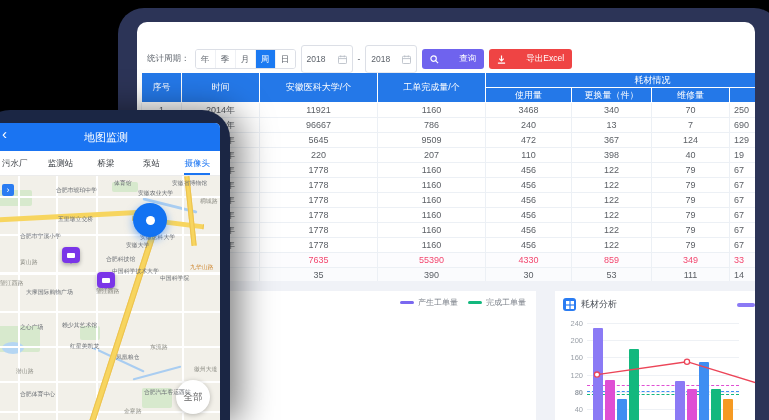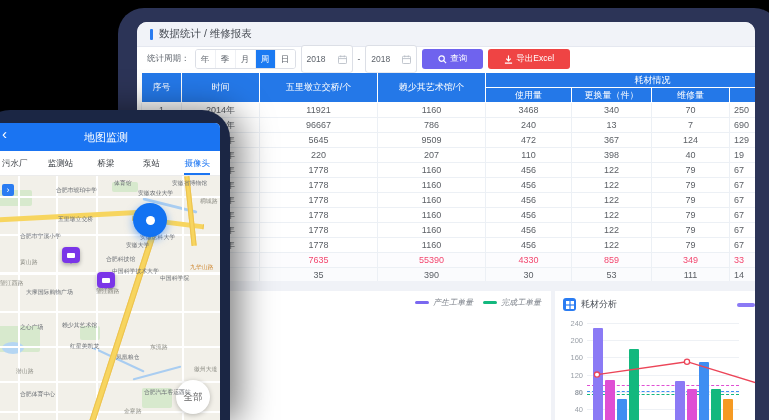--- a/index.html
+++ b/index.html
@@ -16,38 +16,38 @@
   .crumb span{font-size:10.5px;color:#474c54;}
   .filters{position:absolute;left:0;top:24px;right:0;height:26px;display:flex;align-items:center;
            gap:5px;padding-left:10px;font-size:8.5px;color:#5d636b;}
   .seg{display:flex;border:1px solid #dcdfe6;border-radius:3px;overflow:hidden;height:18px;}
   .seg-item{width:19px;line-height:18px;text-align:center;background:#fff;color:#5d636b;border-left:1px solid #eef0f4;cursor:pointer;}
   .seg-item:first-child{border-left:none;}
   .seg-item.on{background:#1b7af2;color:#fff;}
   .box{height:18px;border:1px solid #dcdfe6;border-radius:3px;background:#fff;display:flex;align-items:center;
        padding:4px 5px;gap:4px;white-space:nowrap;color:#5d636b;}
   .ybox{width:40px;justify-content:space-between;}
-  .btn{height:20px;border-radius:3px;display:flex;align-items:center;gap:3px;padding:0 16px;color:#fff;
+  .btn{height:20px;border-radius:3px;display:flex;align-items:center;gap:20px;padding:0 8px;color:#fff;
        font-size:8.5px;cursor:pointer;white-space:nowrap;}
   .btn-q{background:#6f63ee;}
   .btn-x{background:#ef4444;}
   
   .tablewrap{position:absolute;left:4px;top:50px;right:0;height:209px;overflow:hidden;}
   table{border-collapse:collapse;table-layout:fixed;width:678px;font-size:9px;}
   thead th{background:#2478e8;color:#fff;font-weight:normal;border:1px solid rgba(255,255,255,.35);
            height:14px;padding:0;overflow:hidden;white-space:nowrap;}
   tbody td{text-align:center;color:#5c6066;border:1px solid #ecEFf5;border:1px solid #ecf0f5;height:14px;
            padding:0;overflow:hidden;white-space:nowrap;background:#fff;}
   tbody td:last-child{text-align:left;padding-left:4px;}
   tr.t-total td{color:#f3476f;background:#fcfcfe;}
   tr.t-avg td{background:#fafbfd;}
   
   .charts{position:absolute;left:0;top:259px;right:0;bottom:0;background:#f0f2f7;}
   .card{position:absolute;top:10px;bottom:0;background:#fff;}
-  .cardL{left:16px;width:398px;font-style:italic;}
+  .cardL{left:1px;width:398px;}
   .cardR{left:418px;width:206px;}
   .legend{position:absolute;top:6px;right:10px;display:flex;gap:10px;align-items:center;}
   .leg-item{display:flex;align-items:center;gap:4px;font-size:8px;color:#7b8089;}
   .leg-dash{width:14px;height:3.5px;border-radius:2px;}
   .lplot{position:absolute;left:6px;right:6px;top:24px;bottom:0;}
   .grid{position:absolute;left:0;right:0;height:1px;background:#eef1f5;}
   .bar{position:absolute;width:15px;bottom:-40px;border-radius:1px 1px 0 0;}
   .refline{position:absolute;left:0;right:0;height:0;border-top:1px dashed;}
   .reflab{position:absolute;right:2px;font-size:8px;}
   .rtitle{position:absolute;left:8px;top:7px;display:flex;align-items:center;gap:5px;}
@@ -91,24 +91,20 @@
        box-shadow:0 3px 8px rgba(18,114,242,.5);}
   .pin::before{content:"";position:absolute;left:50%;top:50%;width:9px;height:9px;margin:-4.5px;background:#fff;border-radius:50%;}
   .pin::after{content:"";position:absolute;left:10px;bottom:-8px;border:7px solid transparent;border-top:10px solid #1272f2;}
 </style>
 </head>
 <body>
 
 <div class="navy"></div>
 
 <div class="window">
-  <div class="crumb">
-    <div class="crumb-bar"></div>
-    <span>数据统计 / 维修报表</span>
-  </div>
 
   <div class="filters">
     <span>统计周期：</span>
     <div class="seg">
       <div class="seg-item">年</div>
       <div class="seg-item">季</div>
       <div class="seg-item">月</div>
       <div class="seg-item on">周</div>
       <div class="seg-item">日</div>
     </div>
@@ -157,22 +153,22 @@
           <col style="width:108px">
         <col style="width:86px">
           <col style="width:80px">
           <col style="width:78px">
           <col style="width:90px">
       </colgroup>
       <thead>
         <tr>
           <th rowspan="2">序号</th>
           <th rowspan="2">时间</th>
-          <th rowspan="2">五里墩立交桥/个</th>
-          <th rowspan="2">赖少其艺术馆/个</th>
+          <th rowspan="2">安徽医科大学/个</th>
+          <th rowspan="2">工单完成量/个</th>
           <th colspan="4">耗材情况</th>
         </tr>
         <tr>
           <th>使用量</th>
           <th>更换量（件）</th>
           <th>维修量</th>
           <th>库存量</th>
         </tr>
       </thead>
       <tbody>

